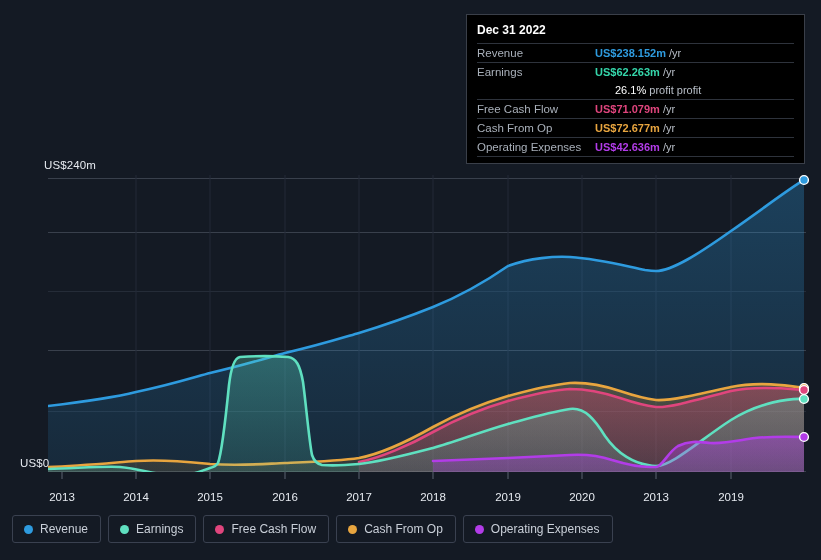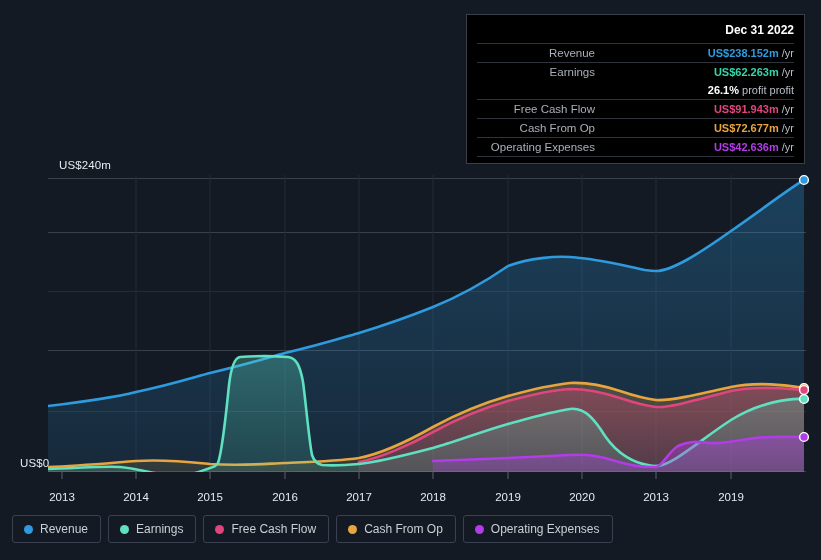--- a/index.html
+++ b/index.html
@@ -23,21 +23,21 @@
 
   
   .y-label{
     position:absolute;
     color:#e6eaf0;
     font-size:11.5px;
     letter-spacing:.1px;
     white-space:nowrap;
     pointer-events:none;
   }
-  #y-top{left:23px;top:159px;padding-left:36px;}
+  #y-top{left:8px;top:159px;padding-left:36px;}
   #y-bottom{left:20px;top:457px;}
 
   .x-tick{
     position:absolute;
     top:483px;
     color:#e6eaf0;
     font-size:11.5px;
     transform:translateX(-50%);
     white-space:nowrap;
     margin-top:8px;
@@ -47,21 +47,20 @@
   #tooltip{
     position:absolute;
     left:466px;top:14px;
     width:339px;
     background:#000000;
     border:1px solid #3a3f49;
     box-sizing:border-box;
     padding:7px 10px 6px 10px;
     font-size:11.5px;
     color:#cfd4db;
-    text-align:right;
   }
   #tooltip .tt-date{
     color:#ffffff;
     font-weight:bold;
     font-size:12px;
     padding:1px 0 6px 0;
   }
   #tooltip table{
     width:100%;
     border-collapse:collapse;
@@ -74,21 +73,21 @@
   }
   #tooltip tr.no-rule td{border-top:none;}
   #tooltip td.tt-name{
     color:#a9b0ba;
     width:118px;
     font-size:11.5px;
   }
   #tooltip td.tt-val{font-size:11px;}
   .tt-num{font-weight:bold;}
   .tt-unit{color:#b9bfc8;font-weight:normal;}
-  .tt-margin-num{color:#ffffff;font-weight:bold;}
+  .tt-margin-num{color:#ffffff;font-weight:normal;margin-left:20px;}
   .tt-margin-txt{color:#b9bfc8;}
   #tooltip .tt-foot td{border-top:1px solid #2e333c;padding:0;height:0;}
 
   
   #legend{
     position:absolute;
     left:12px;top:515px;
     display:flex;
     gap:7px;
   }
@@ -345,21 +344,21 @@
         <tr>
           <td class="tt-name">Earnings</td>
           <td class="tt-val"><span class="tt-num" style="color:#35d6ab">US$62.263m</span> <span class="tt-unit">/yr</span></td>
         </tr>
         <tr class="no-rule">
           <td class="tt-name"></td>
           <td class="tt-val"><span class="tt-margin-num">26.1%</span> <span class="tt-margin-txt">profit profit</span></td>
         </tr>
         <tr>
           <td class="tt-name">Free Cash Flow</td>
-          <td class="tt-val"><span class="tt-num" style="color:#e0457d">US$91.943m</span> <span class="tt-unit">/yr</span></td>
+          <td class="tt-val"><span class="tt-num" style="color:#e0457d">US$71.079m</span> <span class="tt-unit">/yr</span></td>
         </tr>
         <tr>
           <td class="tt-name">Cash From Op</td>
           <td class="tt-val"><span class="tt-num" style="color:#e8a53f">US$72.677m</span> <span class="tt-unit">/yr</span></td>
         </tr>
         <tr>
           <td class="tt-name">Operating Expenses</td>
           <td class="tt-val"><span class="tt-num" style="color:#b23ce8">US$42.636m</span> <span class="tt-unit">/yr</span></td>
         </tr>
         <tr class="tt-foot">

